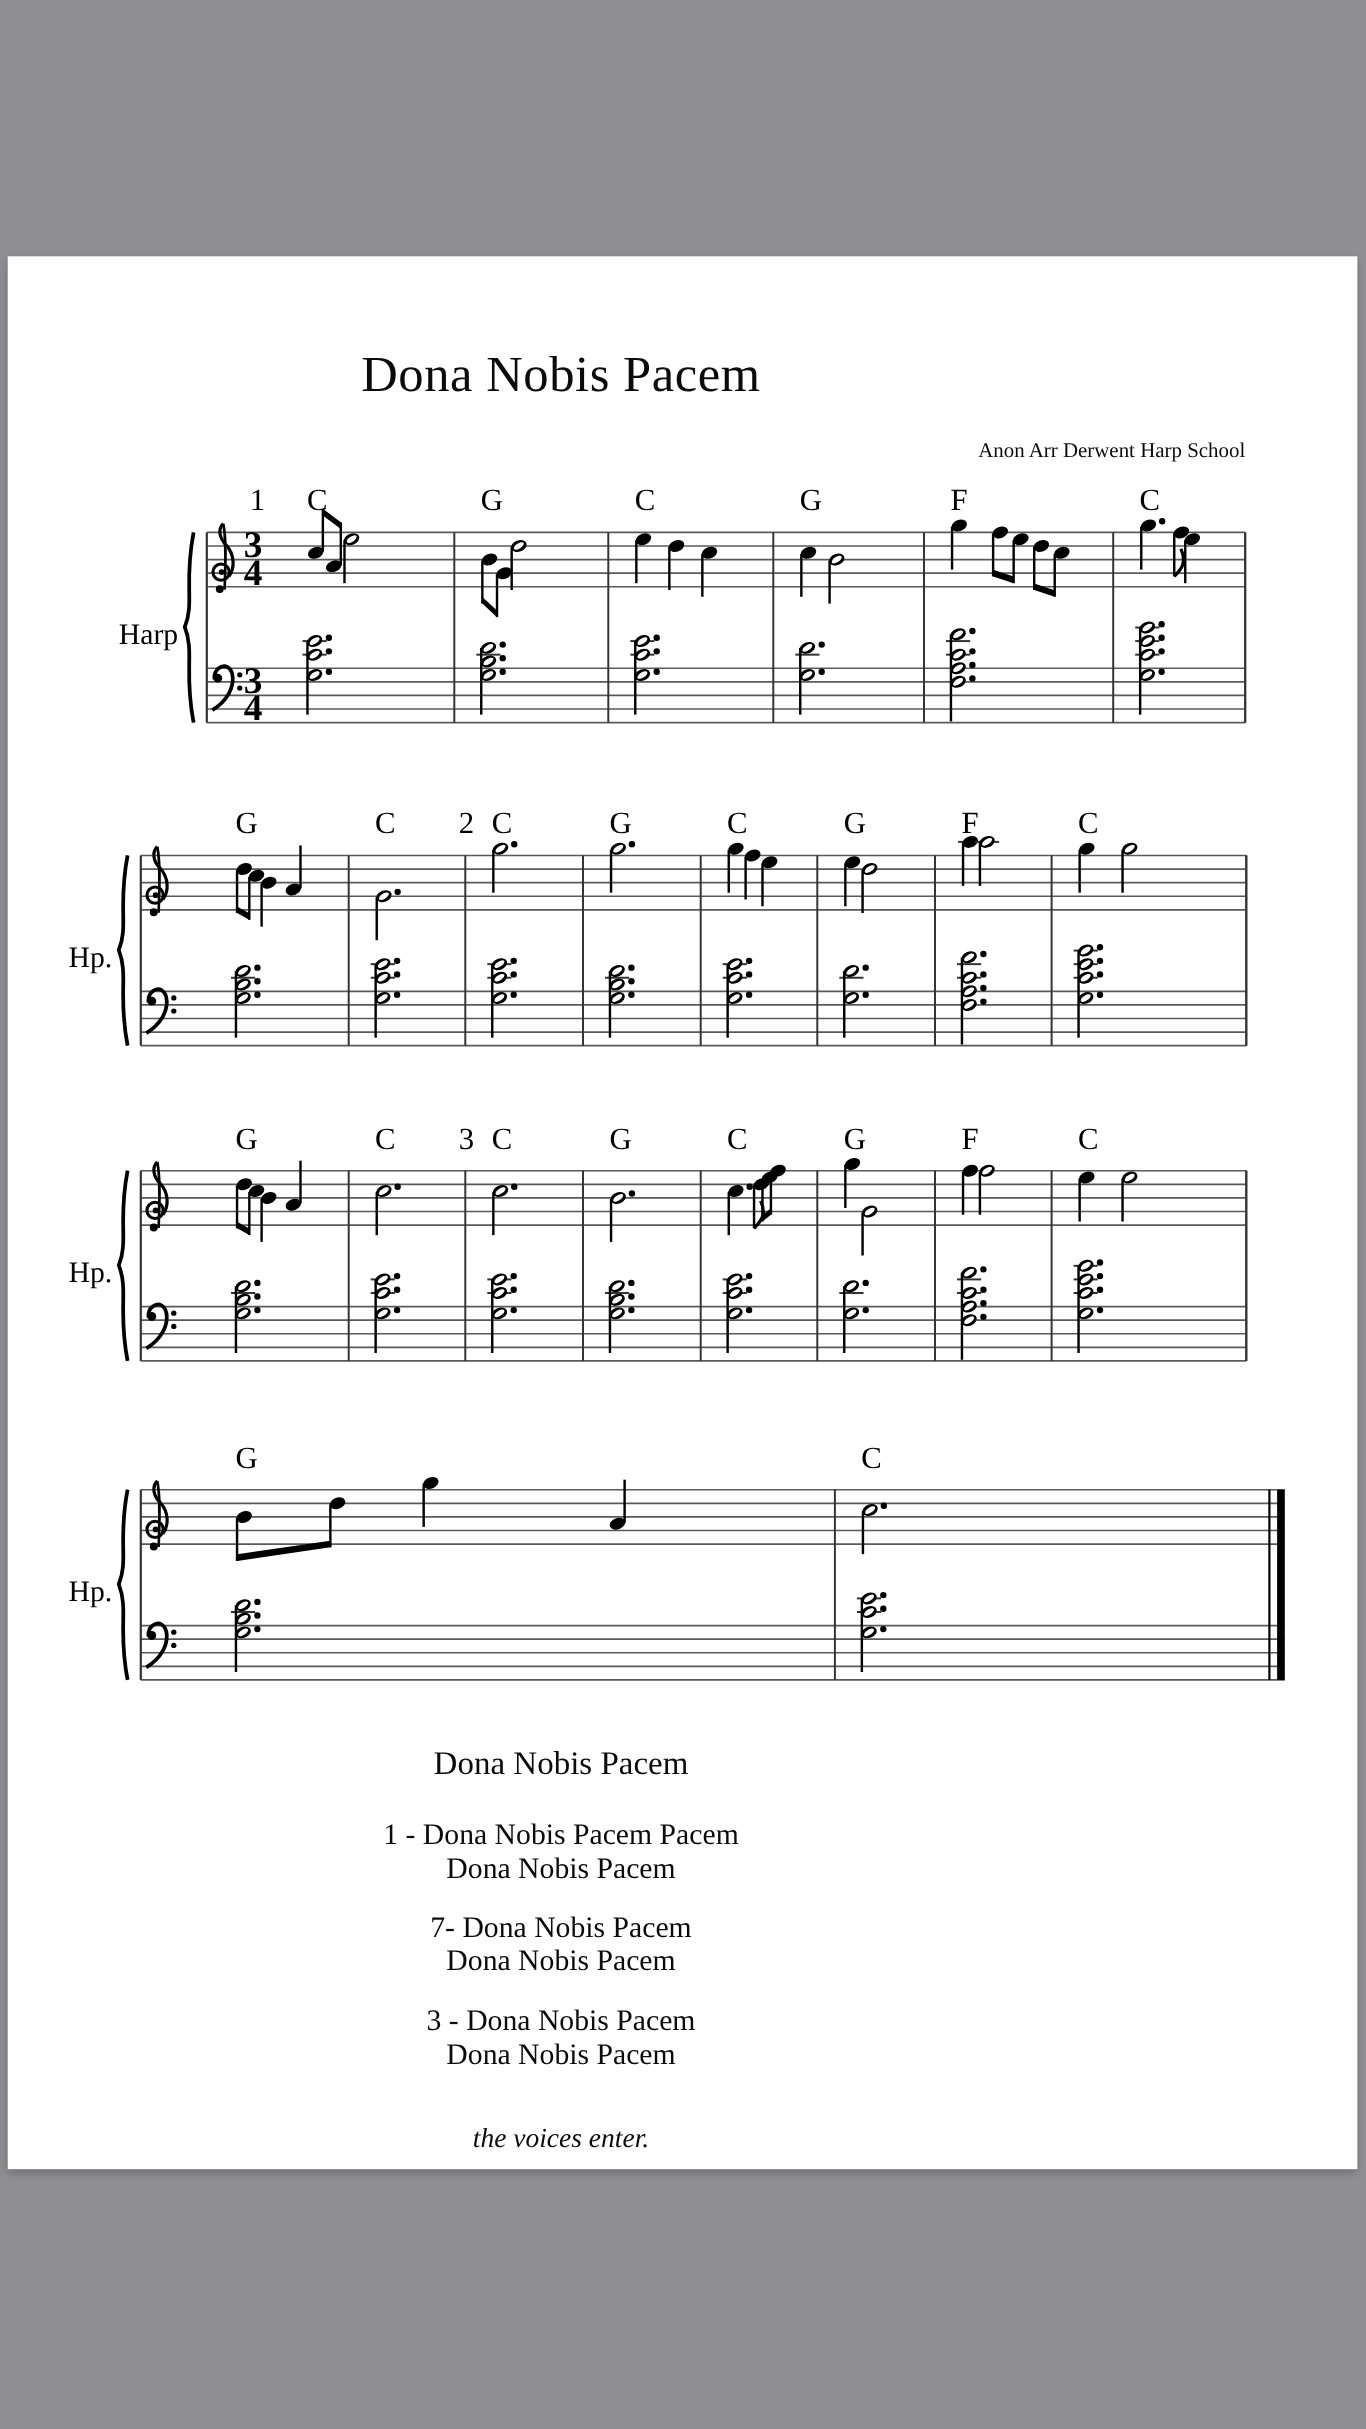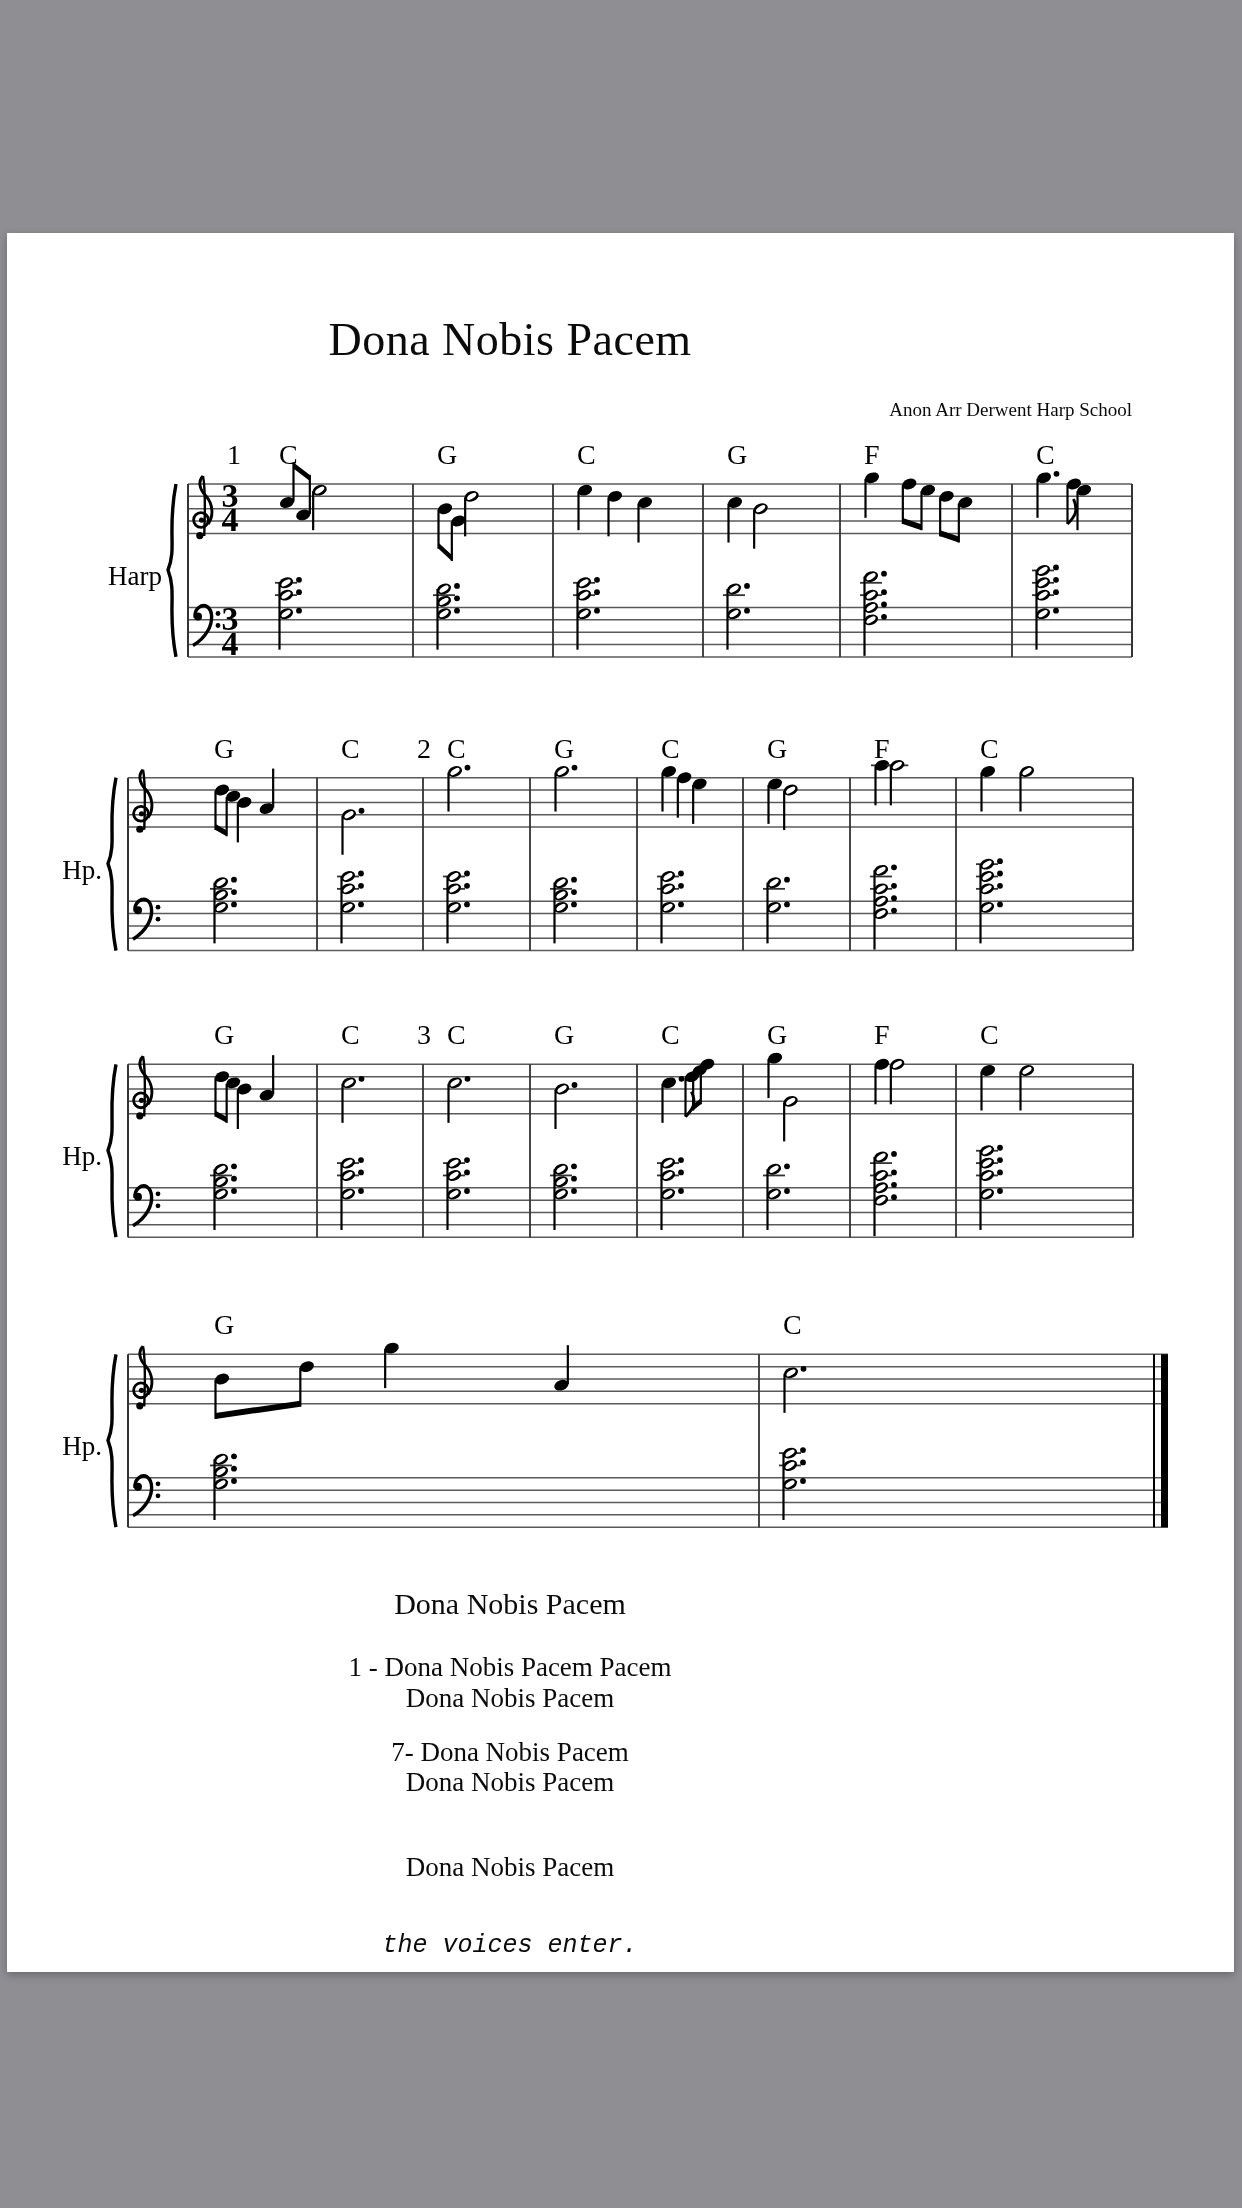--- a/index.html
+++ b/index.html
@@ -9,21 +9,21 @@
         box-shadow:0 3px 8px rgba(0,0,0,0.25);}
   .txt{position:absolute;left:0;width:1020px;text-align:center;color:#0b0b0b;}
   .title{top:313px;font-size:46px;letter-spacing:0.5px;}
   .composer{top:399px;width:1132px;text-align:right;font-size:19px;}
   .lyr-head{top:1587px;font-size:30px;}
   .verse{font-size:27px;text-align:center;}
   .v1a{top:1652px;} .v1b{top:1683px;}
   .v2a{top:1737px;} .v2b{top:1767px;}
   .v3a{top:1821px;} .v3b{top:1852px;}
   .fnote{font-size:25px;font-style:italic;}
-  .fn1{top:1908px;} .fn2{top:1931px;font-family:Liberation Mono, monospace;}
+  .fn1{top:1908px;} .fn2{top:1931px;}
   svg{position:absolute;left:0;top:0;}
 </style>
 </head>
 <body>
 
 <div class="canvas">
   <div class="page"></div>
 
   <svg id="score" width="1242" height="2208" viewBox="0 0 1242 2208">
       <line x1="188" y1="484" x2="1132" y2="484" stroke="#5a5a5a" stroke-width="1.5"></line>
@@ -634,15 +634,16 @@
     </svg>
 
   <div class="txt title">Dona Nobis Pacem</div>
   <div class="txt composer">Anon Arr Derwent Harp School</div>
 
   <div class="txt lyr-head">Dona Nobis Pacem</div>
   <div class="txt verse v1a">1 - Dona Nobis Pacem Pacem</div>
   <div class="txt verse v1b">Dona Nobis Pacem</div>
   <div class="txt verse v2a">7- Dona Nobis Pacem</div>
   <div class="txt verse v2b">Dona Nobis Pacem</div>
+  <div class="txt verse v3a">3 - Dona Nobis Pacem</div>
   <div class="txt verse v3b">Dona Nobis Pacem</div>
   <div class="txt fnote fn2">the voices enter.</div>
 </div>
 
 </body></html>

